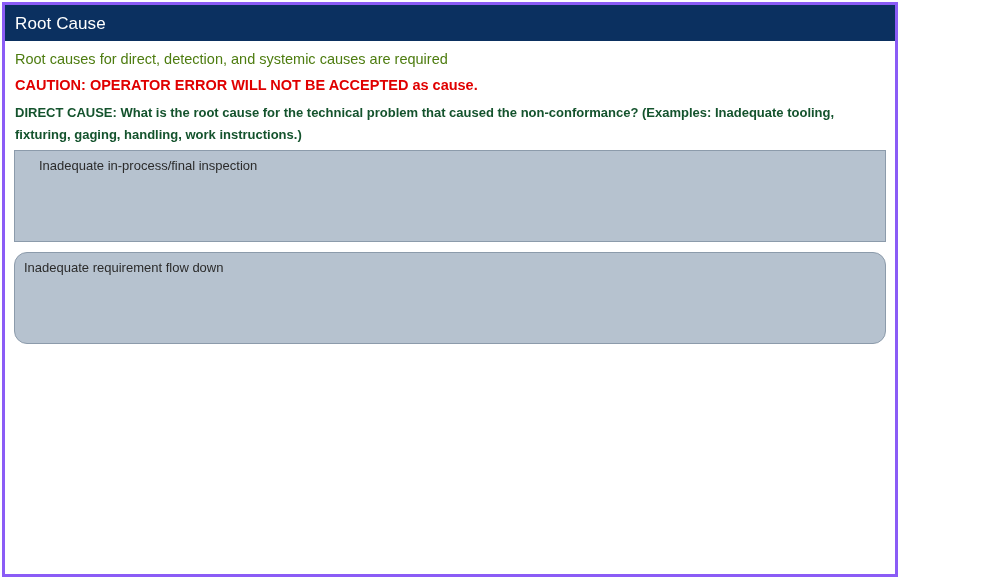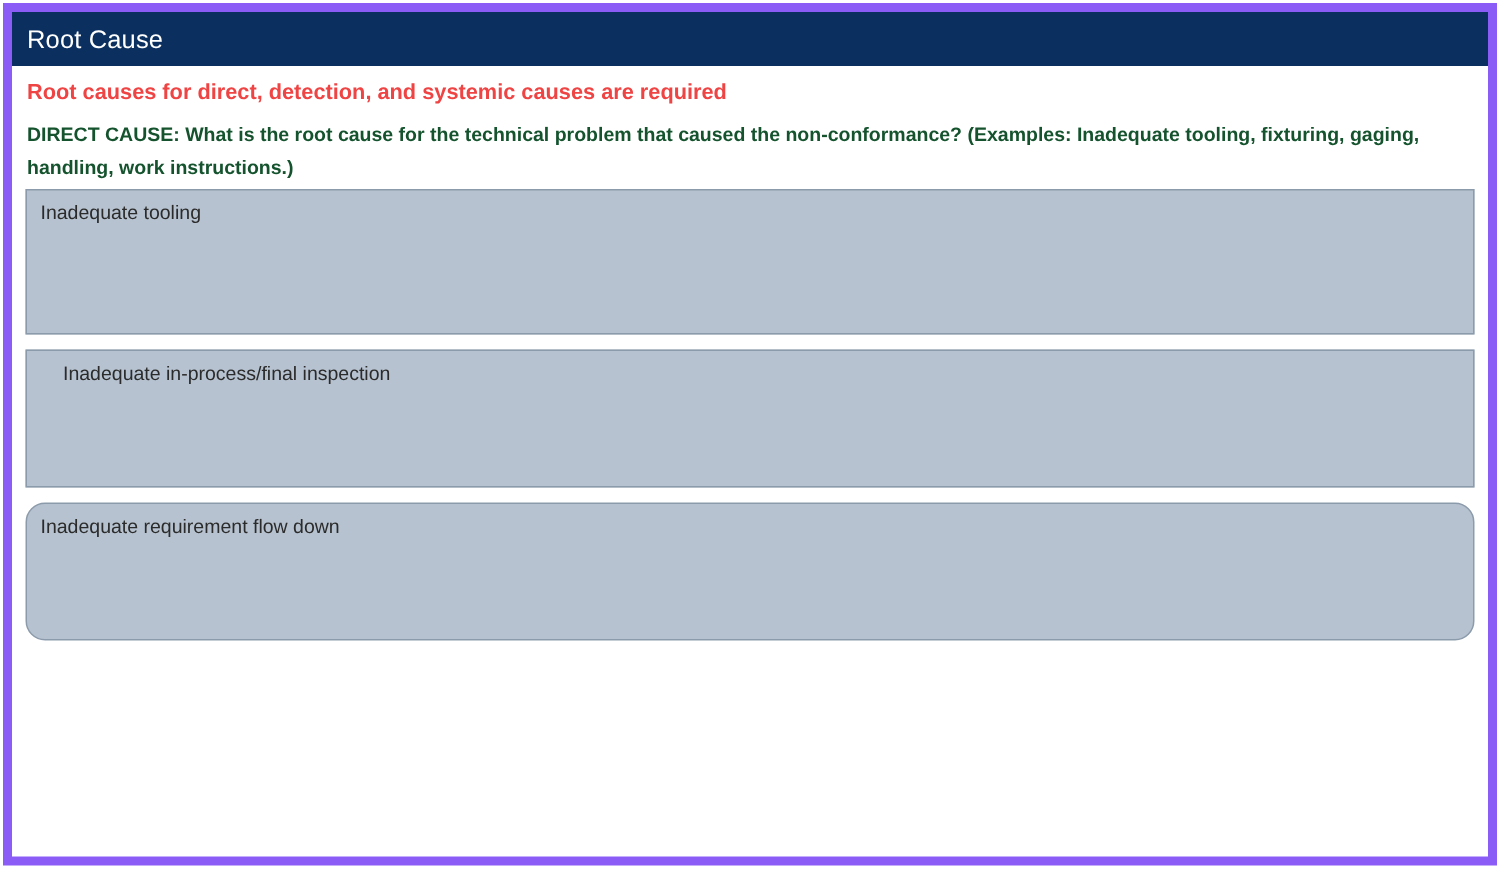--- a/index.html
+++ b/index.html
@@ -8,24 +8,24 @@
   }
   body {
     width: 1000px;
     height: 579px;
     background: #ffffff;
     font-family: "Liberation Sans", sans-serif;
     overflow: hidden;
   }
   .panel {
     position: relative;
-    width: 996px;
+    width: 896px;
     height: 575px;
     margin: 2px;
-    border: 6px solid #8b5cf6;
+    border: 3px solid #8b5cf6;
     background: #ffffff;
     box-sizing: border-box;
     display: flex;
     flex-direction: column;
   }
   .panel-header {
     height: 36px;
     background: #0b3060;
     color: #ffffff;
     display: flex;
@@ -41,24 +41,23 @@
     line-height: 1;
   }
   .panel-body {
     flex: 1 1 auto;
     padding: 8px 9px 0 9px;
     box-sizing: border-box;
     overflow: hidden;
   }
   .intro-line {
     font-size: 14.5px;
-    color: #ef4444;
+    color: #4d7c0f;
     line-height: 1.35;
     margin: 1px 0 6px 1px;
-    font-weight: bold;
   }
   .caution-line {
     font-size: 14.5px;
     font-weight: bold;
     color: #e00000;
     line-height: 1.35;
     margin: 0 0 7px 1px;
   }
   .question-label {
     font-size: 13px;
@@ -93,22 +92,22 @@
 <div class="panel">
 
   <div class="panel-header">
     <span class="panel-header-title">Root Cause</span>
   </div>
 
   <div class="panel-body">
 
     <div class="intro-line">Root causes for direct, detection, and systemic causes are required</div>
 
+    <div class="caution-line">CAUTION: OPERATOR ERROR WILL NOT BE ACCEPTED as cause.</div>
 
     <div class="question-label">DIRECT CAUSE: What is the root cause for the technical problem that caused the non-conformance? (Examples: Inadequate tooling, fixturing, gaging, handling, work instructions.)</div>
-    <textarea class="answer-box box-direct" placeholder="" style="">Inadequate tooling</textarea>
 
     <textarea class="answer-box box-detection" placeholder="" style="">Inadequate in-process/final inspection</textarea>
 
     <textarea class="answer-box box-systematic" placeholder="" style="">Inadequate requirement flow down</textarea>
 
   </div>
 </div>
 
 </body></html>

